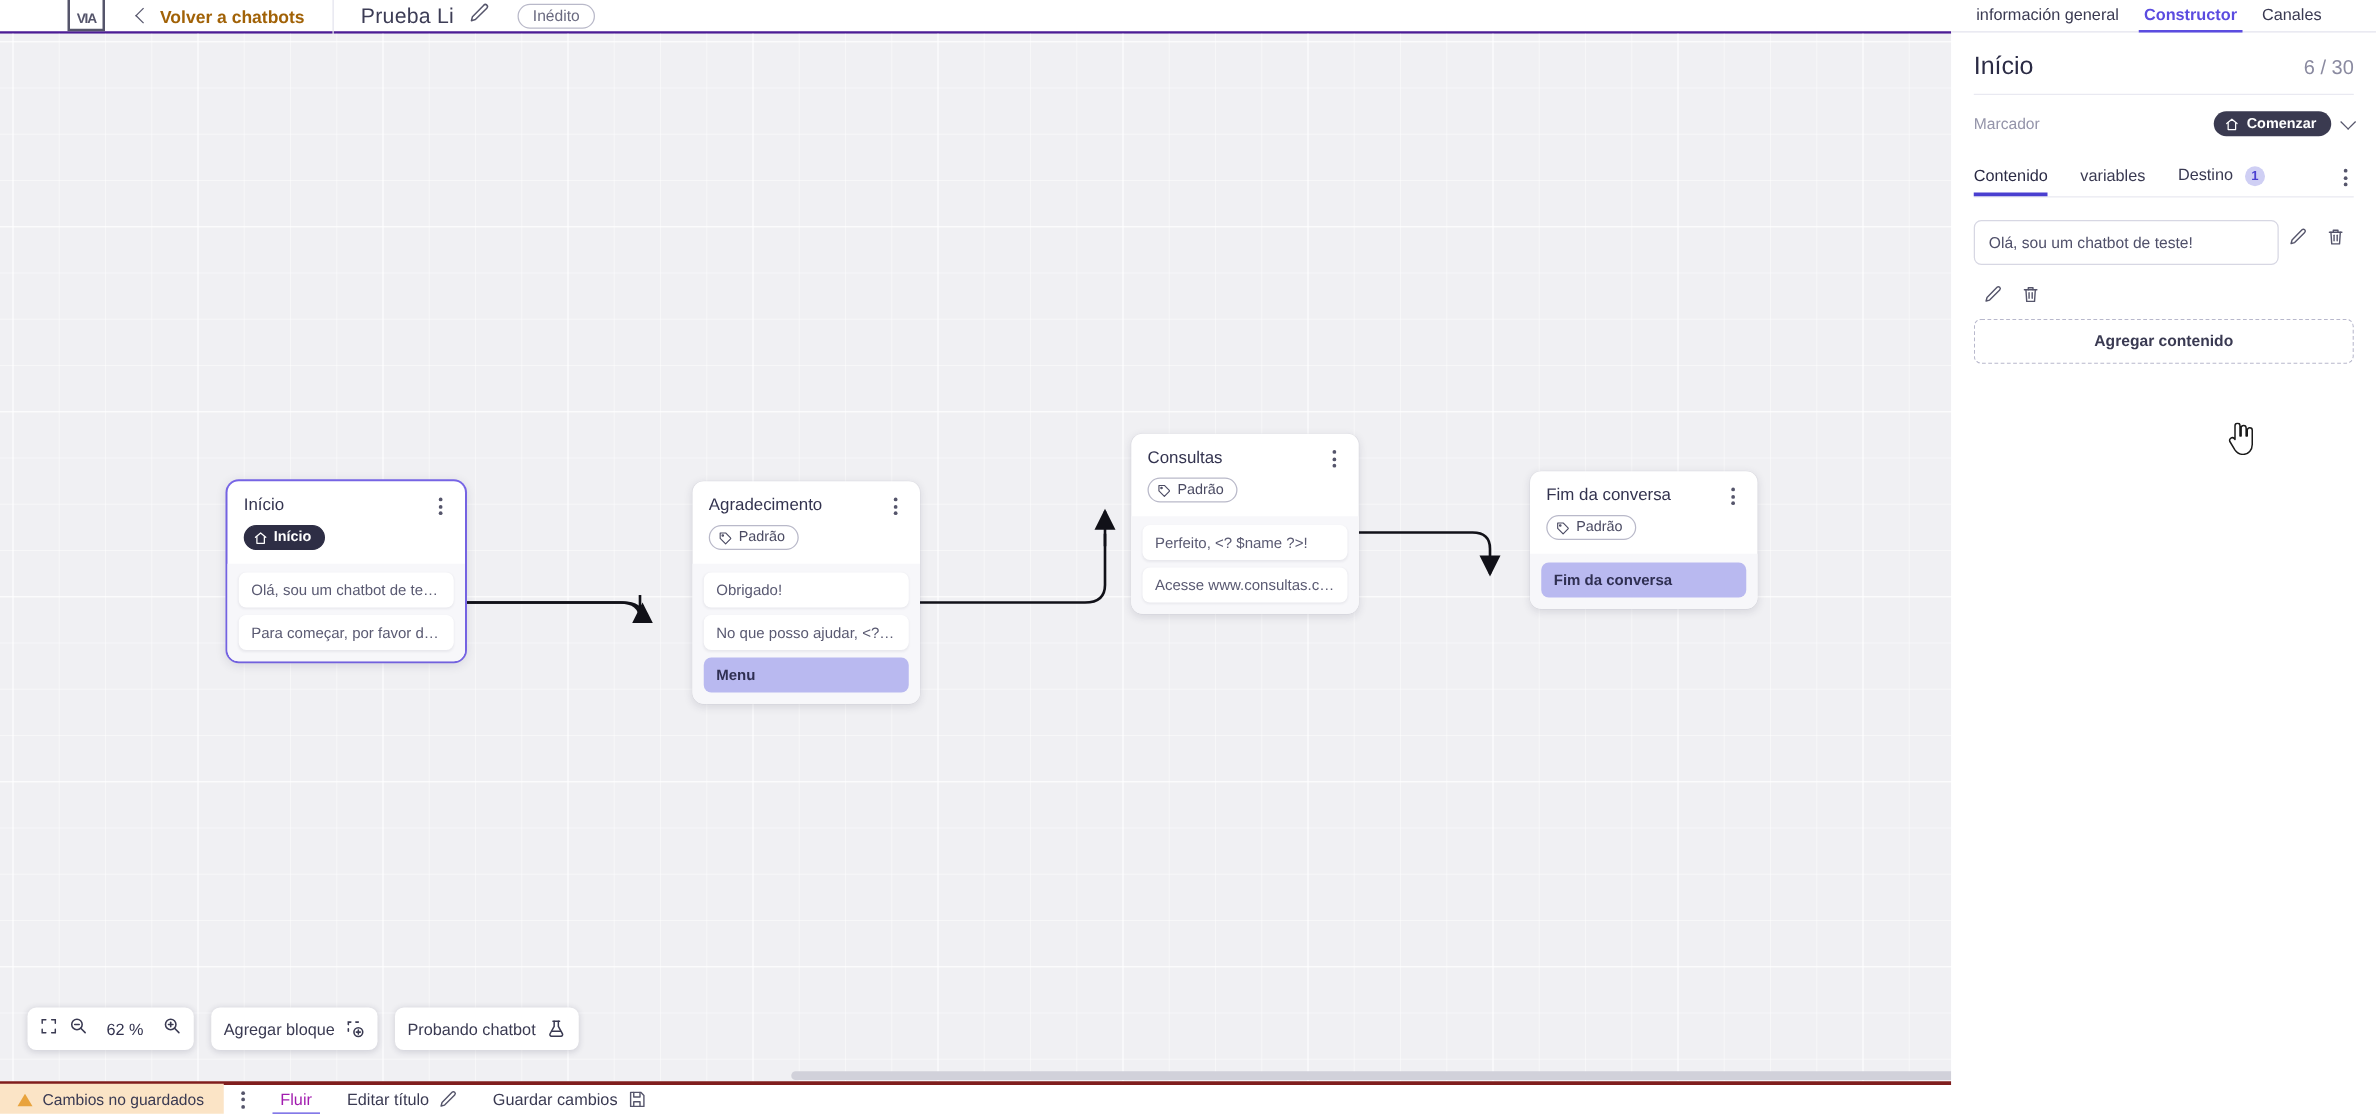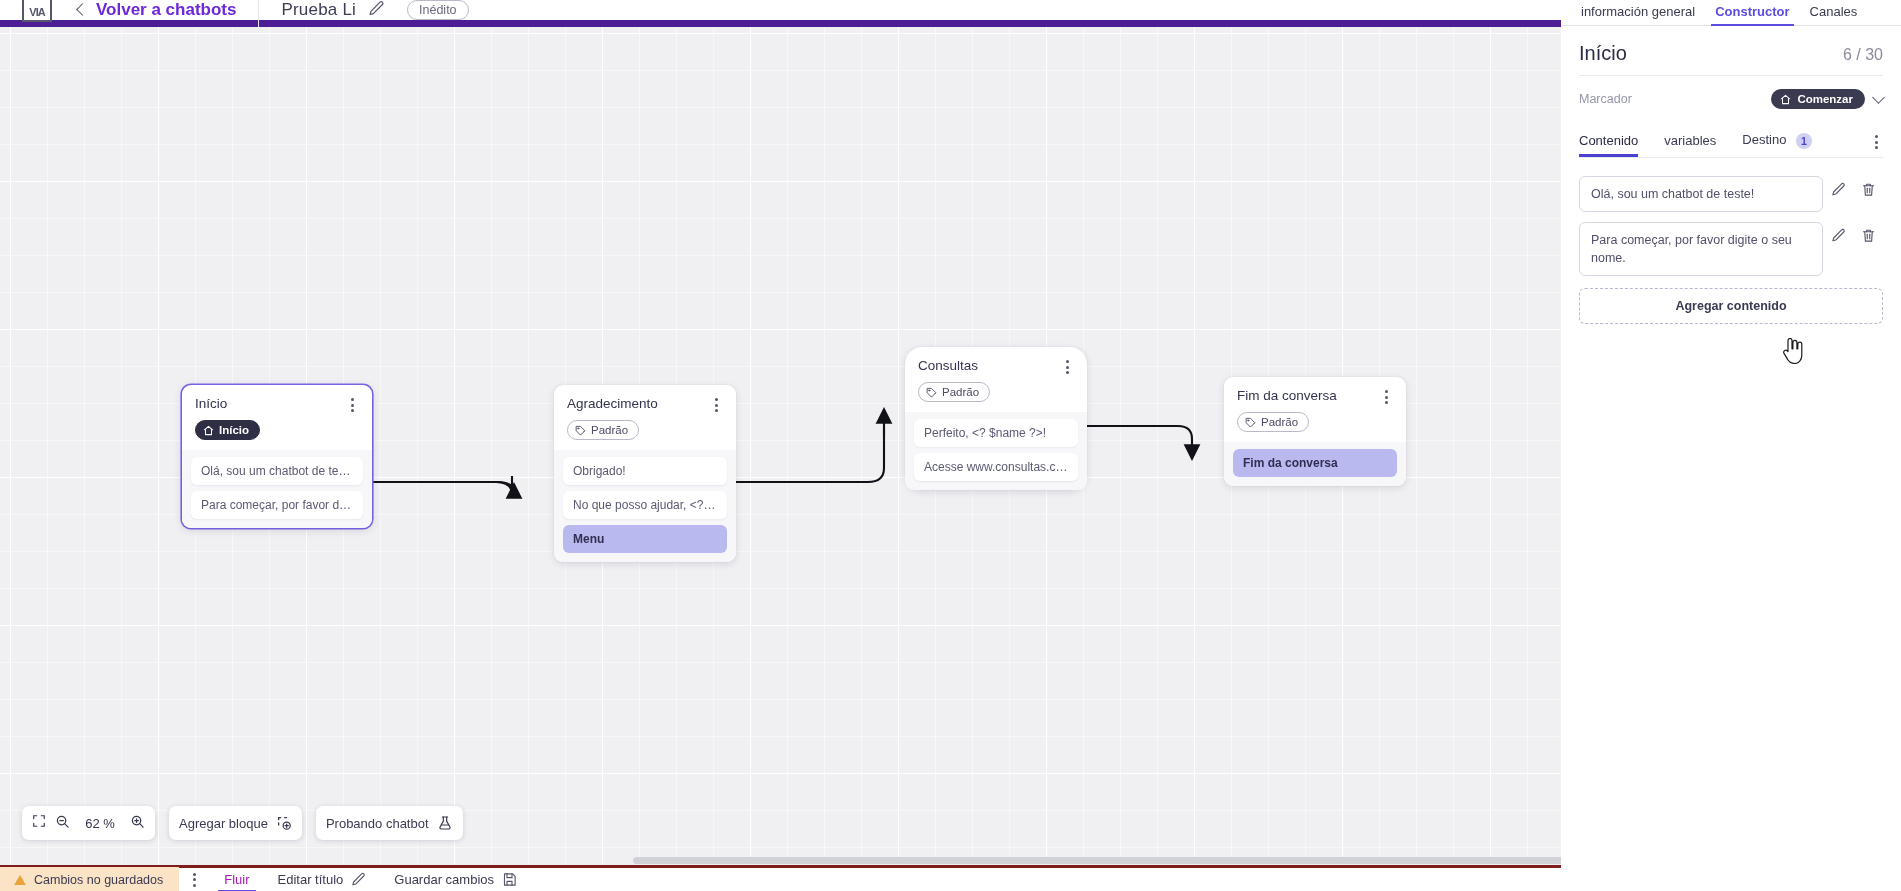--- a/index.html
+++ b/index.html
@@ -9,37 +9,38 @@
     overflow: hidden;
     background: #ffffff;
     color: #33334f;
   }
   #app { position: relative; width: 1901px; height: 891px; }
 
   
   .topbar {
     position: absolute; left: 0; top: 0; width: 1561px; height: 27px;
     background: #ffffff; display: flex; align-items: center;
-    border-bottom: 7px solid #4c1d95;
+    border-bottom: 2px solid #4c1d95;
+    padding-left: 32px;
   }
   .logo-box {
     width: 30px; height: 28px; margin-left: 22px; margin-top: -4px;
     border: 2px solid #55556b; display: flex; align-items: flex-end;
     justify-content: center; padding-bottom: 2px;
   }
   .logo-inner { font-size: 11px; letter-spacing: -1px; color: #55556b; font-weight: 700; line-height: 1; }
   .back-chevron {
     margin-left: 22px; width: 14px; height: 14px; position: relative; cursor: pointer;
   }
   .back-chevron::before {
     content: ""; position: absolute; left: 4px; top: 2px; width: 8px; height: 8px;
     border-left: 1.8px solid #55556b; border-bottom: 1.8px solid #55556b;
     transform: rotate(45deg);
   }
-  .back-label { margin-left: 8px; font-size: 17px; font-weight: 700; color: #6d28d9; cursor: pointer; }
+  .back-label { margin-left: 8px; font-size: 14px; font-weight: 700; color: #a16207; cursor: pointer; }
   .vdiv { width: 1px; height: 38px; background: #e4e4ee; margin-left: 22px; }
   .bot-title { margin-left: 22px; font-size: 17px; color: #3c3c55; letter-spacing: .2px; }
   .pencil-ic { margin-left: 12px; cursor: pointer; }
   .badge-pill {
     margin-left: 22px; border: 1px solid #b9b9c9; border-radius: 11px;
     padding: 2px 11px; font-size: 12.5px; color: #6a6a80; background: #fff;
   }
 
   
   .canvas {
@@ -249,21 +250,21 @@
           <span>Padrão</span>
         </span>
       </div>
       <div class="node-body">
         <div class="msg">Obrigado!</div>
         <div class="msg">No que posso ajudar, &lt;? $name ...</div>
         <div class="msg accent">Menu</div>
       </div>
     </div>
 
-    <div class="node" style="left:905px; top:320px; width:182px;border-radius:17px;">
+    <div class="node" style="left:905px; top:320px; width:182px;">
       <div class="node-head">
         <span class="node-title">Consultas</span>
         <span class="dots-v">
             <i></i>
             <i></i>
             <i></i>
           </span>
       </div>
       <div class="node-tag-row">
         <span class="tag">
@@ -453,21 +454,20 @@
             <svg width="15" height="15" viewBox="0 0 24 24" fill="none" stroke="#55556b" stroke-width="1.8" stroke-linecap="round" stroke-linejoin="round">
                 <path d="M4 6h16"></path>
                 <path d="M9 6V3.5h6V6"></path>
                 <path d="M6 6l1 15h10l1-15"></path>
                 <path d="M10 10v7"></path>
                 <path d="M14 10v7"></path>
               </svg>
           </span>
         </div>
         <div class="crow">
-          <div class="cbox">Para começar, por favor digite o seu nome.</div>
           <span class="row-ic">
             <svg width="15" height="15" viewBox="0 0 24 24" fill="none" stroke="#55556b" stroke-width="1.8" stroke-linecap="round" stroke-linejoin="round">
                 <path d="M17 3a2.4 2.4 0 0 1 3.4 3.4L7.5 19.3 3 20.5l1.2-4.5L17 3z"></path>
               </svg>
           </span>
           <span class="row-ic">
             <svg width="15" height="15" viewBox="0 0 24 24" fill="none" stroke="#55556b" stroke-width="1.8" stroke-linecap="round" stroke-linejoin="round">
                 <path d="M4 6h16"></path>
                 <path d="M9 6V3.5h6V6"></path>
                 <path d="M6 6l1 15h10l1-15"></path>

